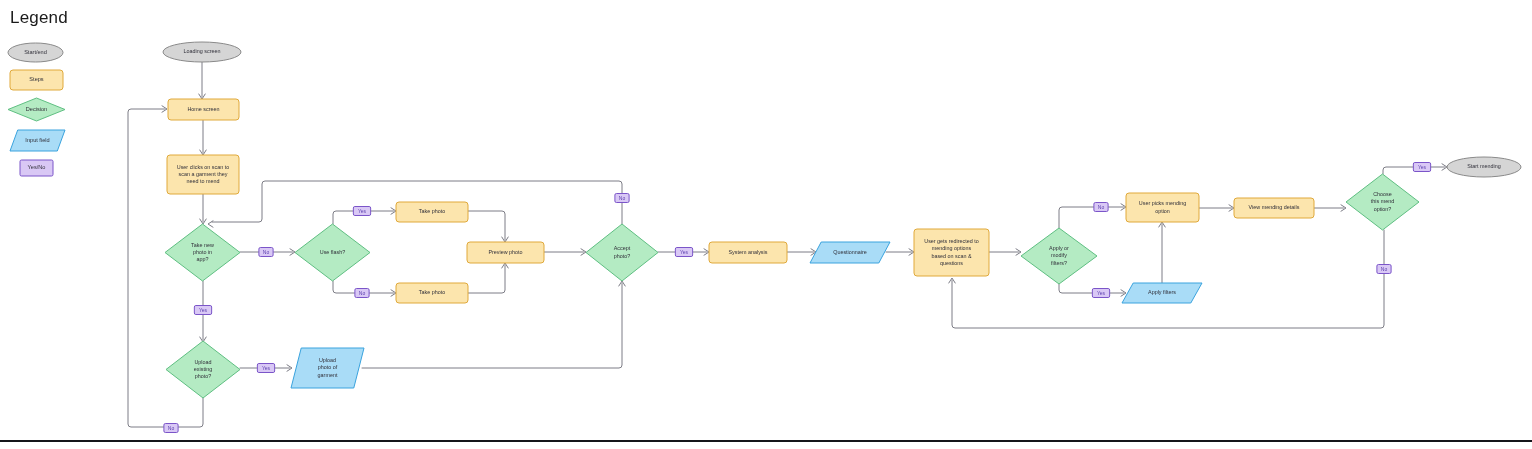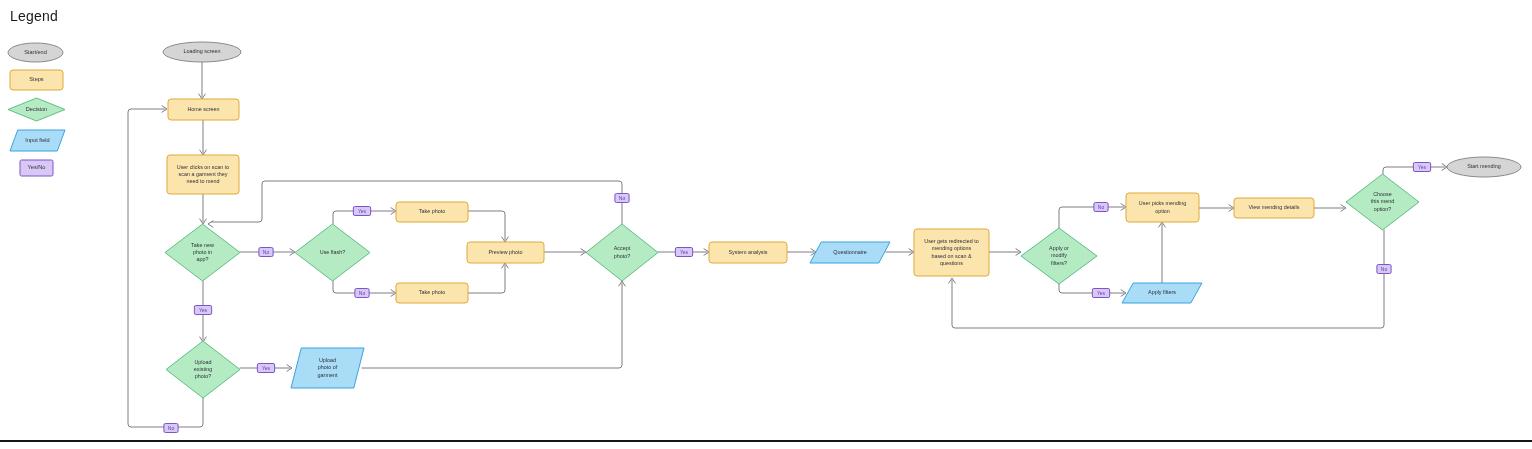--- a/index.html
+++ b/index.html
@@ -12,21 +12,21 @@
     position: relative;
     width: 1532px;
     height: 449px;
     background: #ffffff;
     overflow: hidden;
   }
   #legend-title {
     position: absolute;
     left: 10px;
     top: 8px;
-    font-size: 14px;
+    font-size: 17px;
     color: #1a1a1a;
     font-family: "Liberation Sans", sans-serif;
     letter-spacing: .2px;
   }
   svg.flow {
     position: absolute;
     left: 0;
     top: 0;
     width: 1532px;
     height: 449px;

